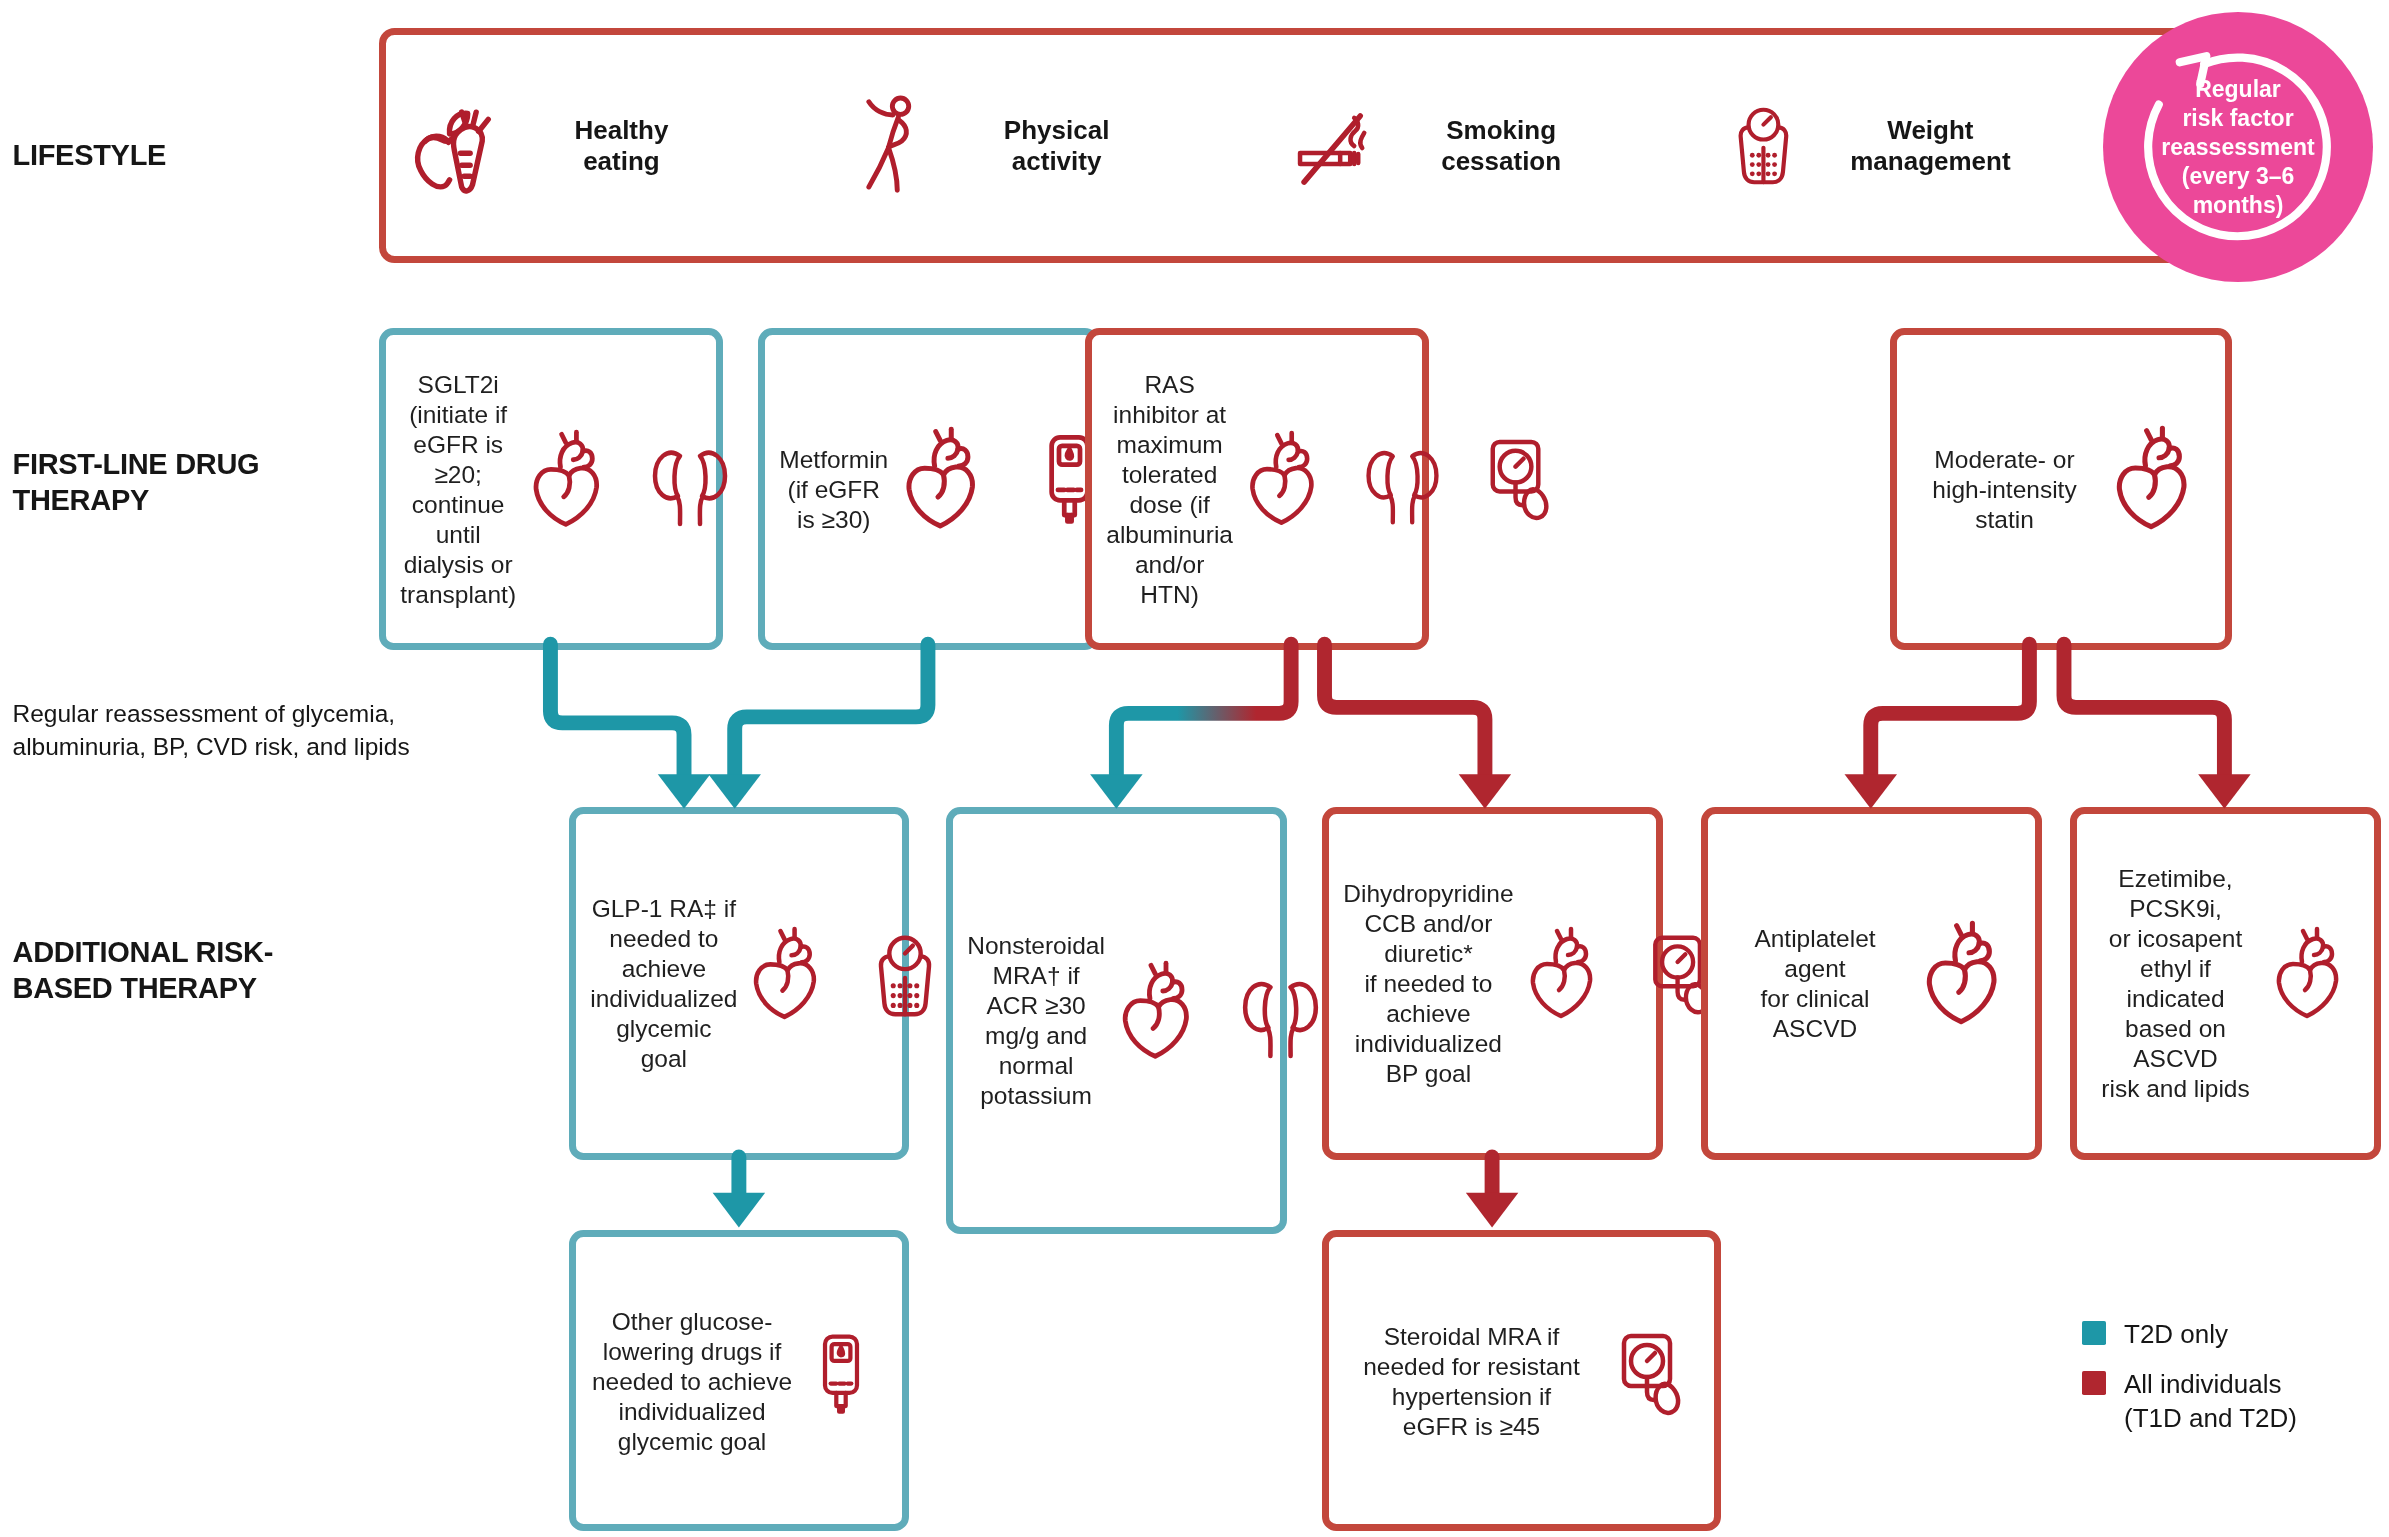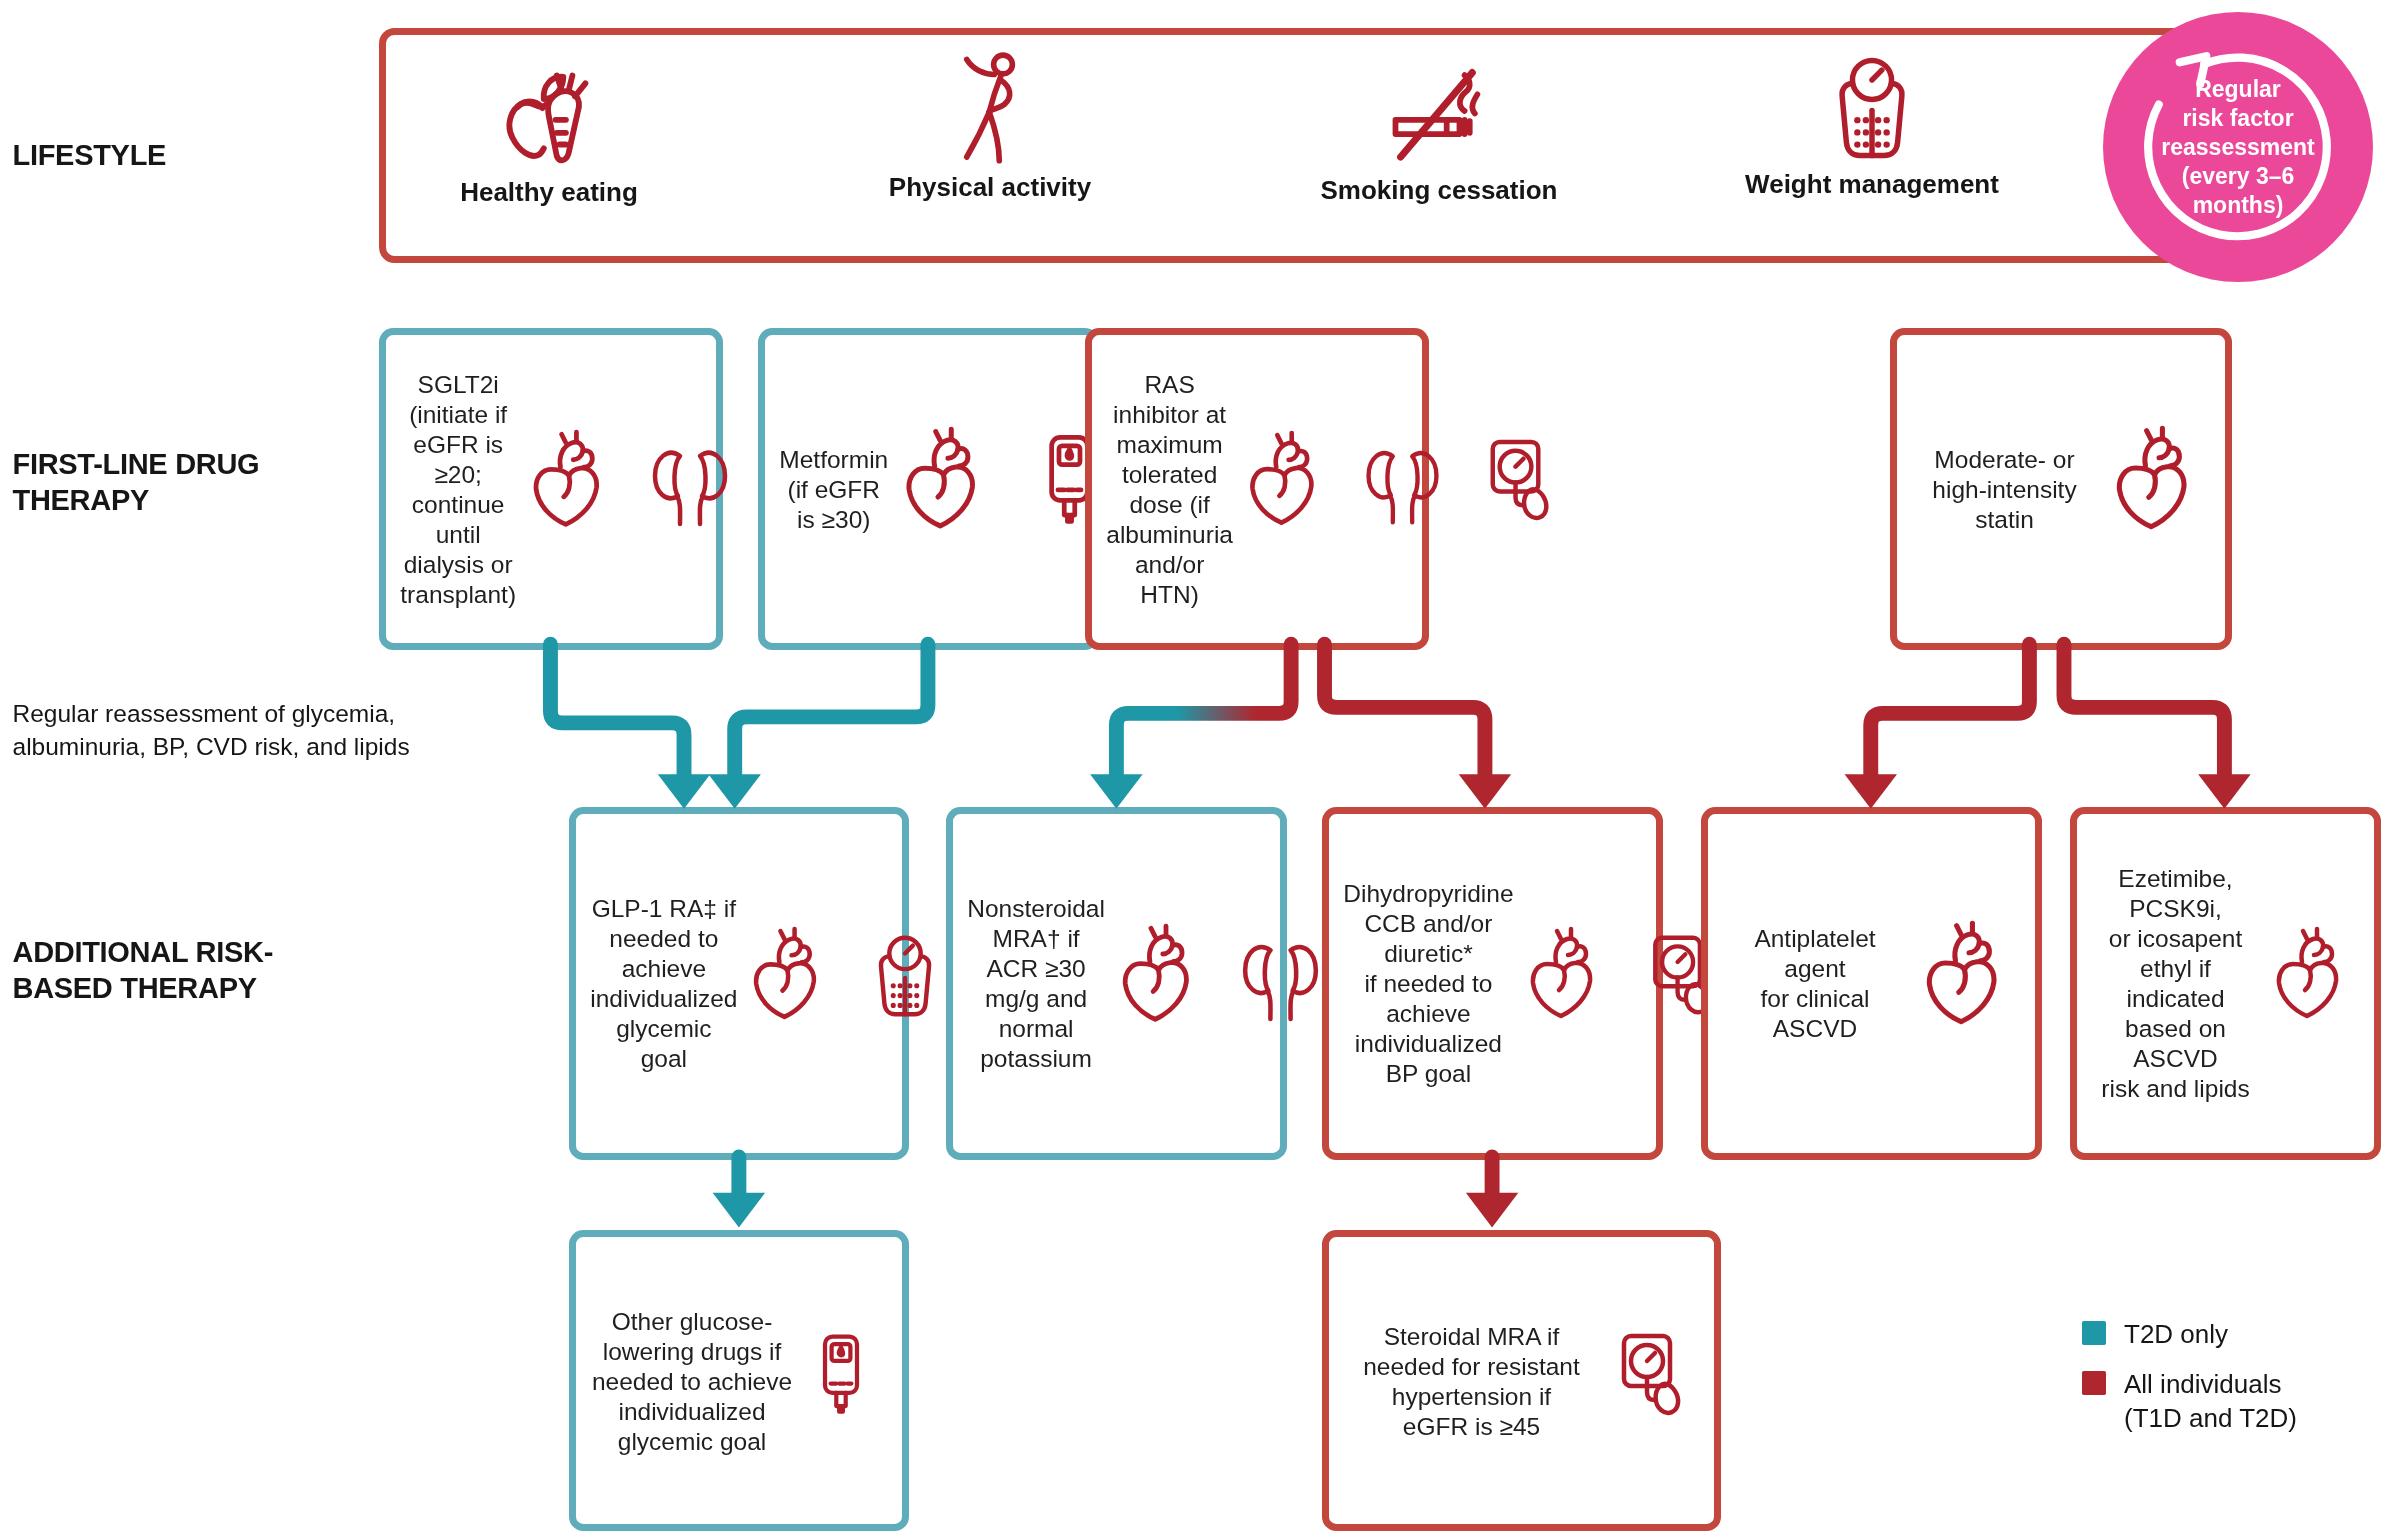--- a/index.html
+++ b/index.html
@@ -15,21 +15,21 @@
     position:absolute; left:12.5px; font-size:24.5px; line-height:33px; font-weight:400;
     white-space:pre-line; color:#161616;
   }
   
   .lifebox{
     position:absolute; left:379px; top:28px; width:1864px; height:235px;
     border:7.8px solid #C3473C; border-radius:15.5px; background:#fff; box-sizing:border-box; z-index:2;
   }
   .life-item{
     position:absolute; top:47px; width:310px; height:197px; z-index:3;
-    display:flex; flex-direction:column; align-items:center; gap:0;
+    display:flex; align-items:center; justify-content:flex-end; gap:24px;
   }
   .life-item .item-label{ font-size:26px; font-weight:700; color:#161616; text-align:center; }
   .badge{
     position:absolute; left:2103px; top:12px; width:270px; height:270px; border-radius:50%;
     background:#ec4899; z-index:4; display:flex; align-items:center; justify-content:center;
   }
   .badge-text{
     position:relative; z-index:2; color:#ffffff; font-size:23px; line-height:29px; font-weight:700;
     text-align:center; white-space:pre-line;
   }
@@ -262,21 +262,21 @@
           <use href="#i-heart"></use>
         </svg>
       <svg class="icon" width="98" height="98" viewBox="0 0 164 164">
           <use href="#i-scale"></use>
         </svg>
       <svg class="icon" width="95" height="95" viewBox="0 0 160 160">
           <use href="#i-meter"></use>
         </svg>
     </div>
   </div>
-  <div class="box teal" style="left:946px; top:807px; width:341px; height:353px;">
+  <div class="box teal" style="left:946px; top:807px; width:341px; height:427px;">
     <div class="box-text">Nonsteroidal MRA† if
 ACR ≥30 mg/g and
 normal potassium</div>
     <div class="box-icons">
       <svg class="icon" width="107" height="107" viewBox="0 0 180 180">
           <use href="#i-heart"></use>
         </svg>
       <svg class="icon" width="101" height="101" viewBox="0 0 170 170">
           <use href="#i-kidneys"></use>
         </svg>

